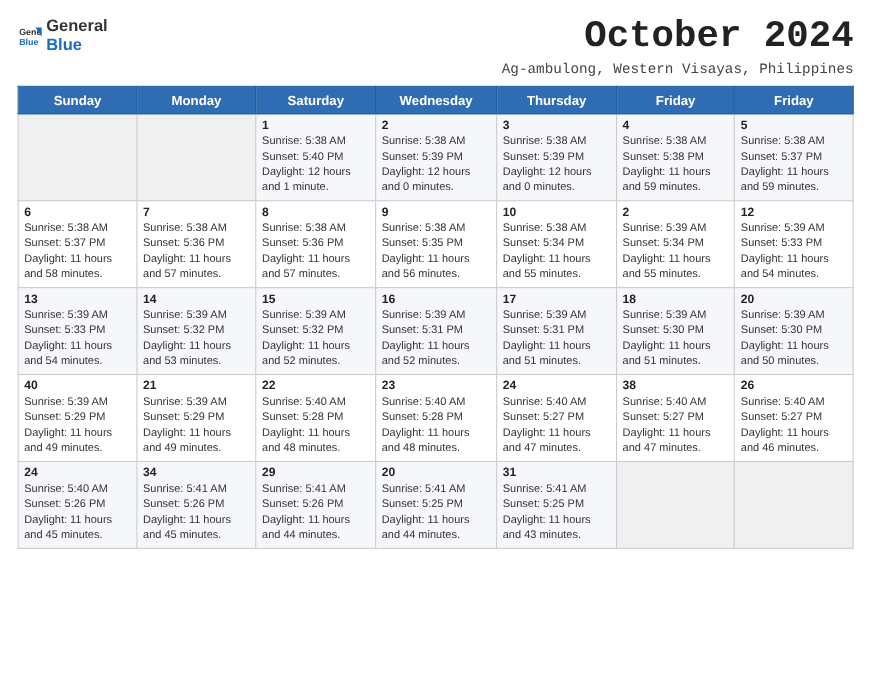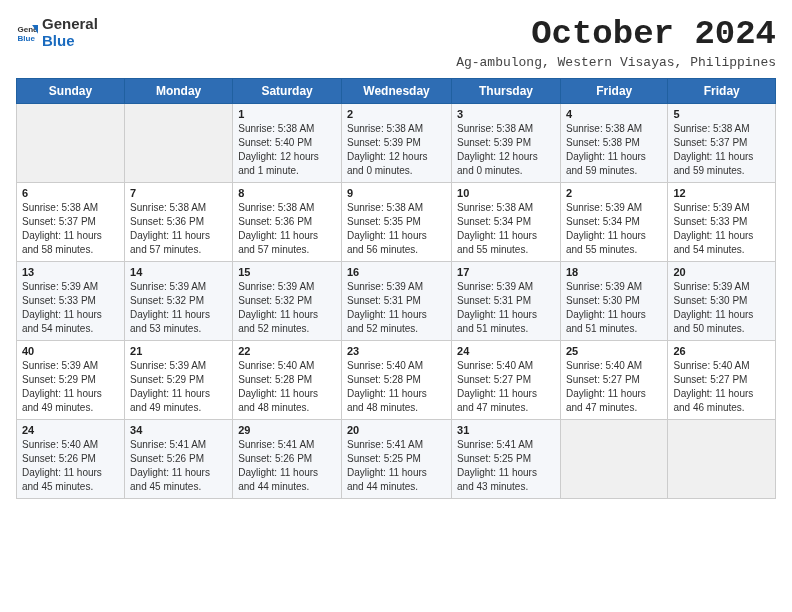--- a/index.html
+++ b/index.html
@@ -290,21 +290,21 @@
 and 48 minutes.</div>
         </td>
         <td>
           <span class="day-number">24</span>
           <div class="day-info" style="white-space: pre-line;">Sunrise: 5:40 AM
 Sunset: 5:27 PM
 Daylight: 11 hours
 and 47 minutes.</div>
         </td>
         <td>
-          <span class="day-number">25</span>
+          <span class="day-number">38</span>
           <div class="day-info" style="white-space: pre-line;">Sunrise: 5:40 AM
 Sunset: 5:27 PM
 Daylight: 11 hours
 and 47 minutes.</div>
         </td>
         <td>
           <span class="day-number">26</span>
           <div class="day-info" style="white-space: pre-line;">Sunrise: 5:40 AM
 Sunset: 5:27 PM
 Daylight: 11 hours

